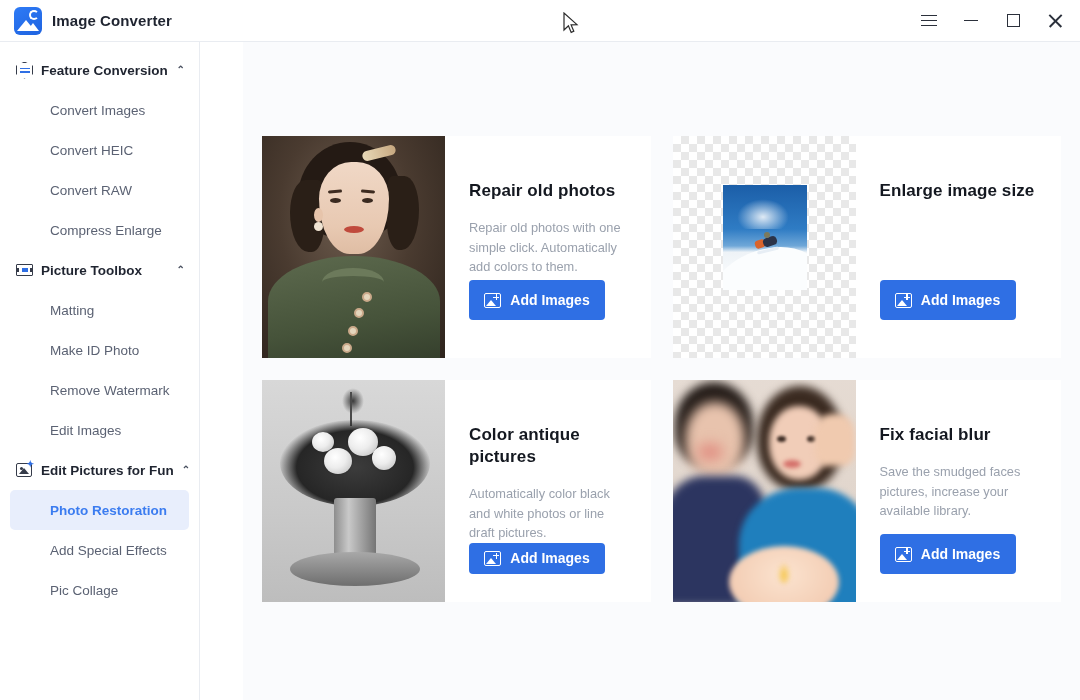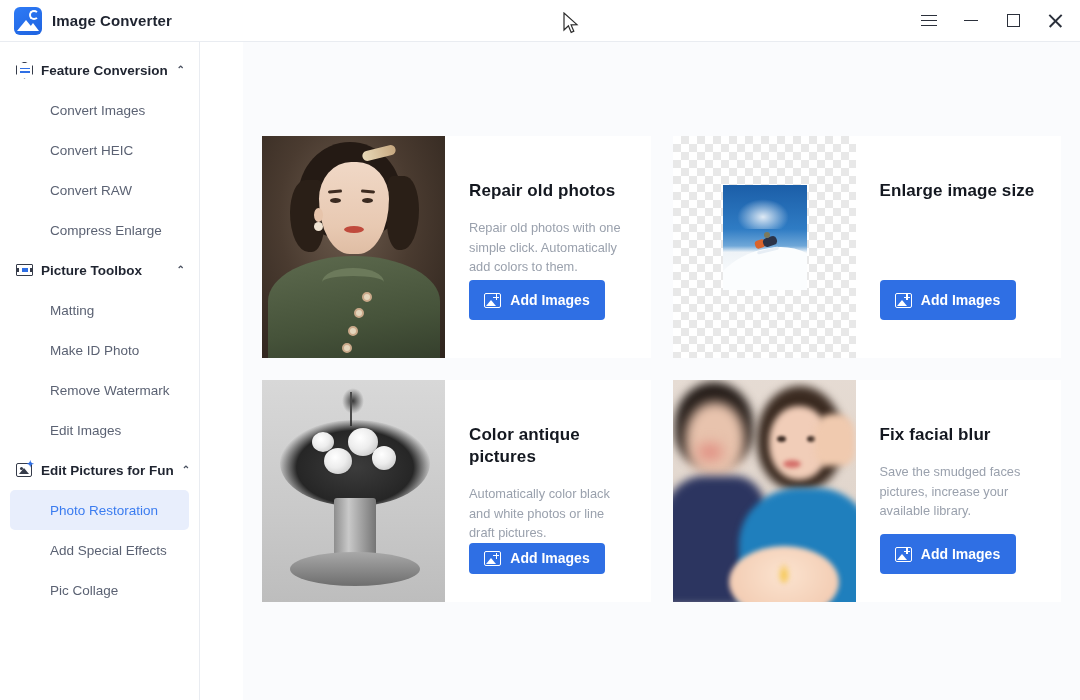--- a/index.html
+++ b/index.html
@@ -146,21 +146,21 @@
     position: absolute; right: -1px; top: -2px; color: #2f6fe4; font-size: 9px; line-height: 9px;
   }
 
   .nav-item {
     height: 40px; display: flex; align-items: center;
     margin: 0 10px; padding-left: 40px;
     font-size: 13.5px; color: #5b6273;
     border-radius: 5px; cursor: default;
   }
   .nav-item.selected {
-    background: #e8eefc; color: #3b7cf0;
+    background: #e8eefc; color: #3b7cf0; font-weight: bold;
   }
 
   
   .content {
     flex: 1 1 auto; background: #fafbfd;
     padding: 0; overflow: hidden;
     display: flex; flex-direction: column;
   }
   .cards-wrap {
     padding: 94px 19px 0 19px;

